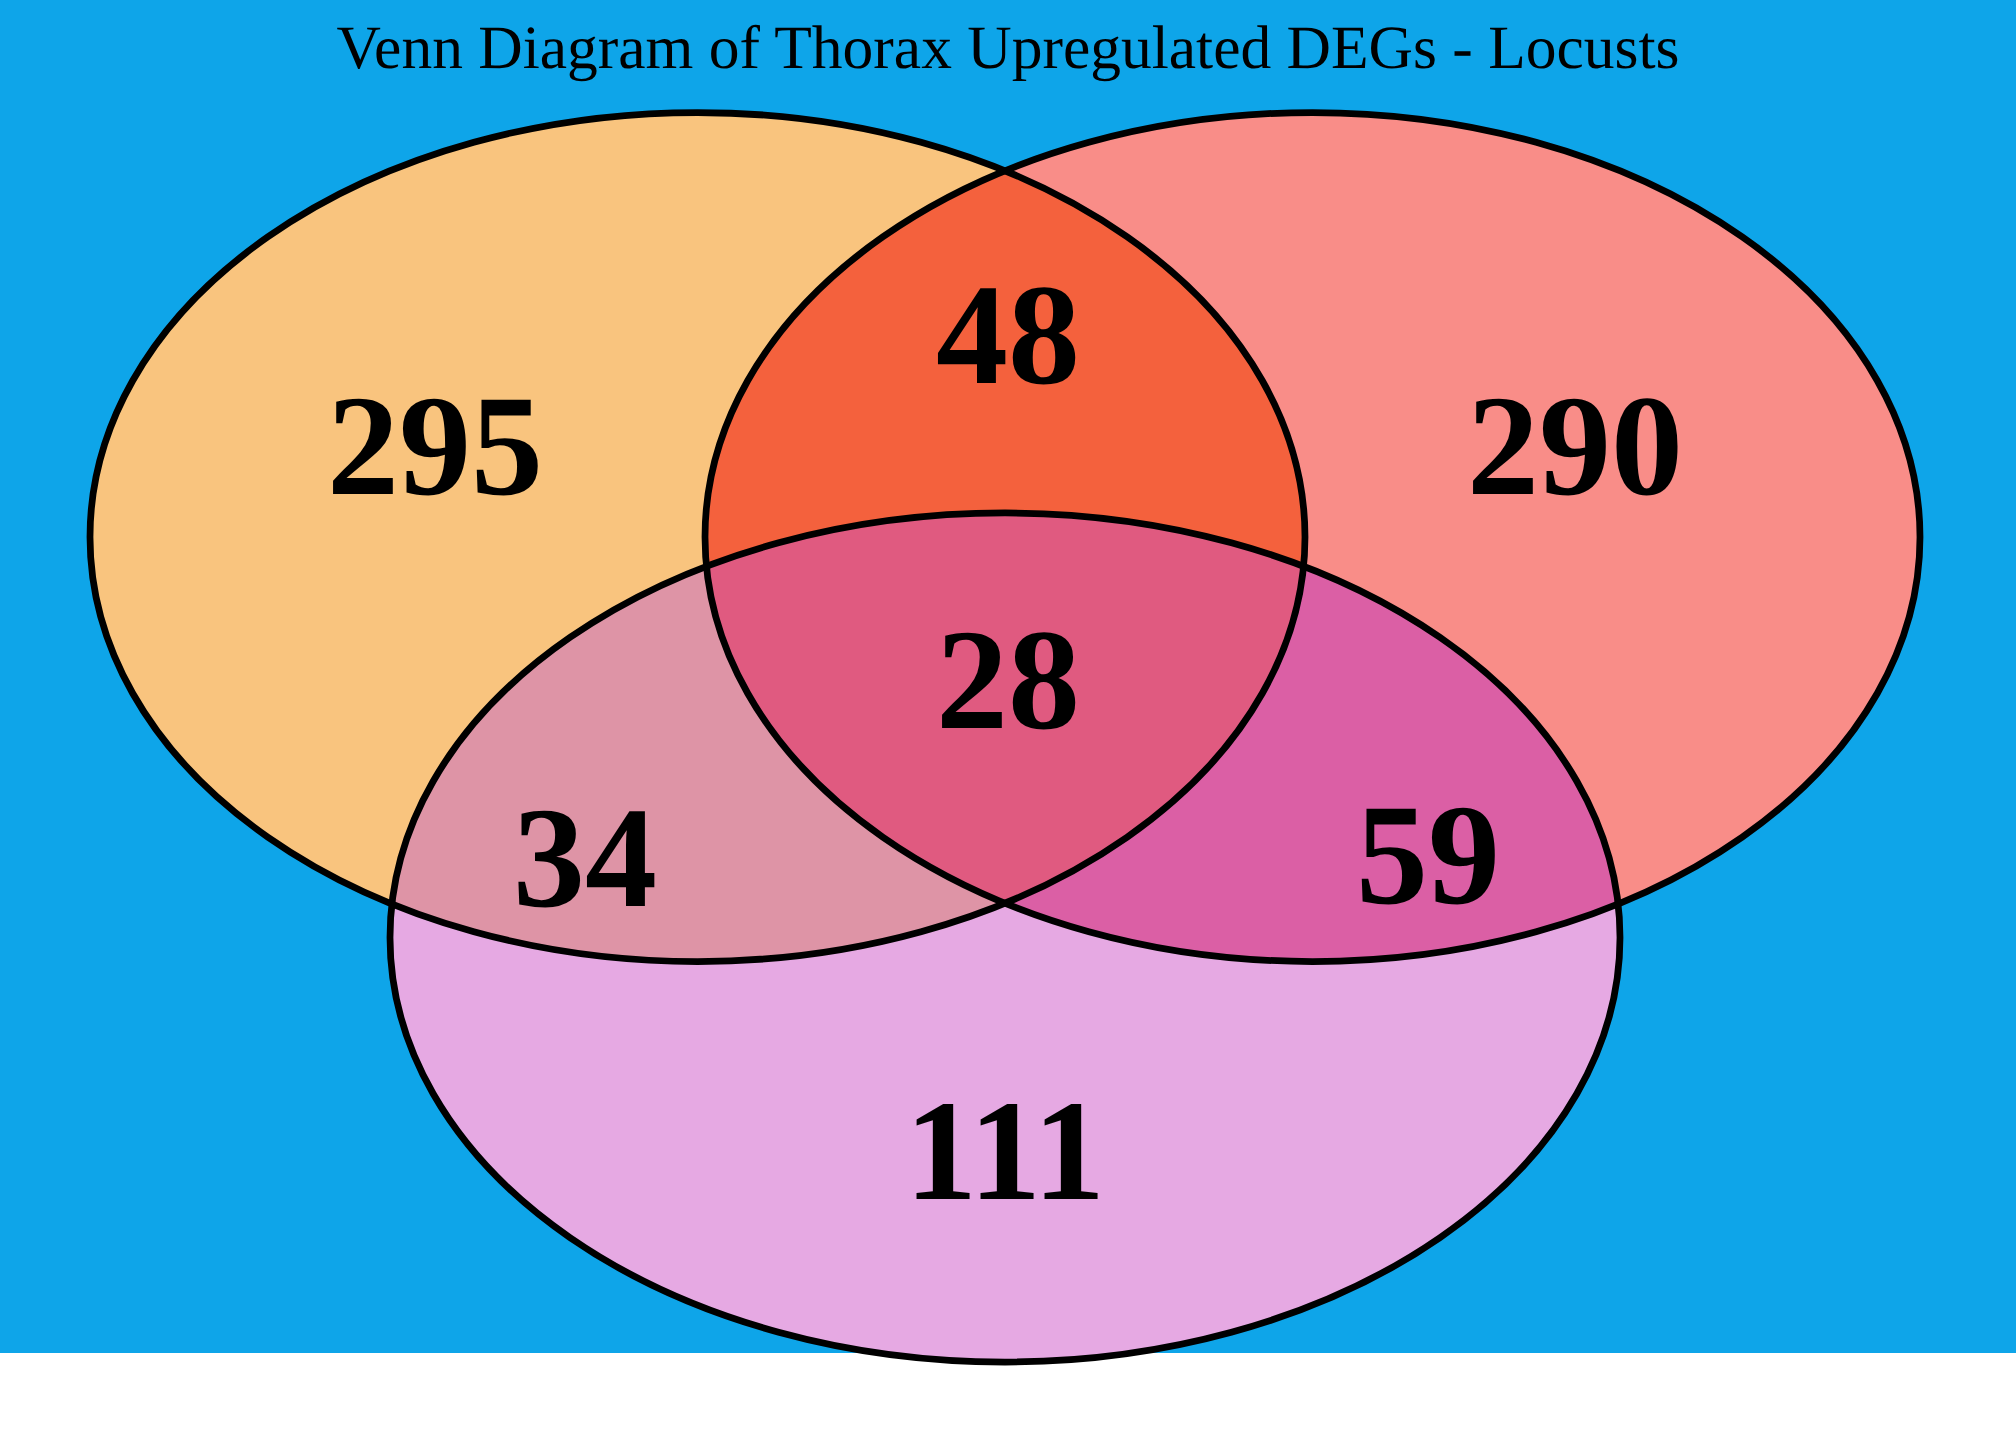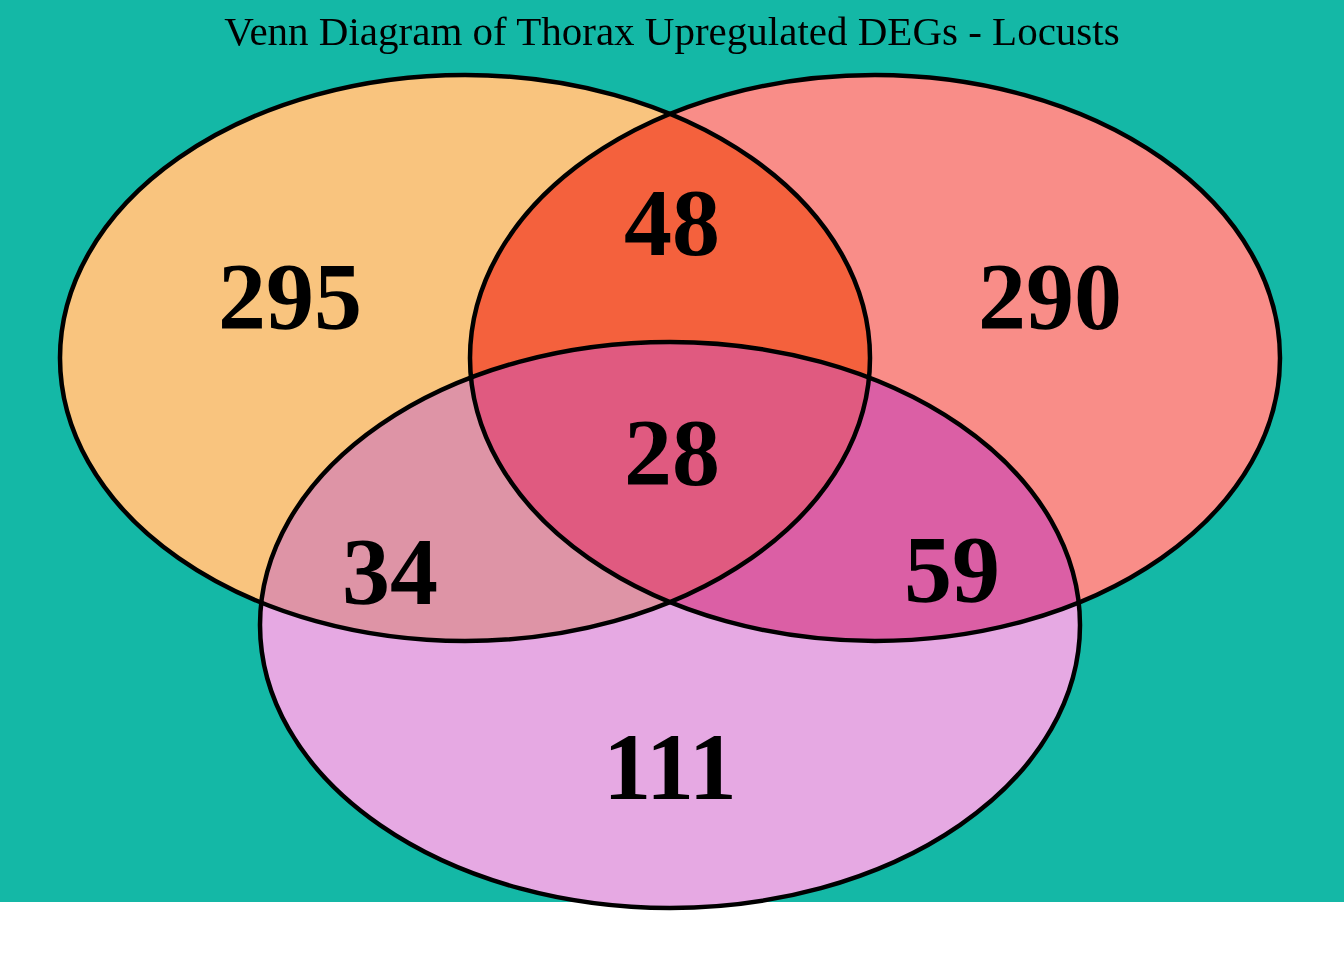--- a/index.html
+++ b/index.html
@@ -8,21 +8,21 @@
     background: #ffffff;
     width: 1344px;
     height: 960px;
     overflow: hidden;
   }
   .venn-figure {
     margin: 0;
     width: 1344px;
     height: 902px;
     position: relative;
-    background: #14b8a6;
+    background: #0ea5e9;
   }
   svg {
     display: block;
     width: 1344px;
     height: 960px;
   }
   .chart-title {
     font-family: "Liberation Serif", "DejaVu Serif", serif;
     font-size: 41px;
     font-weight: 400;

